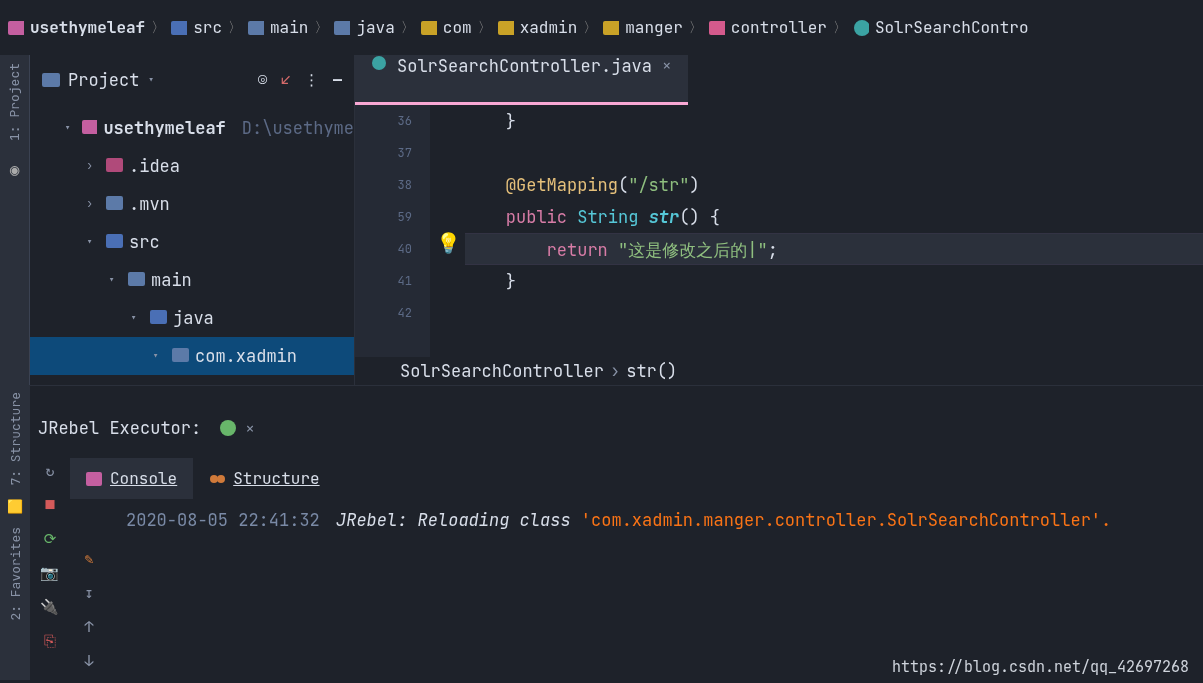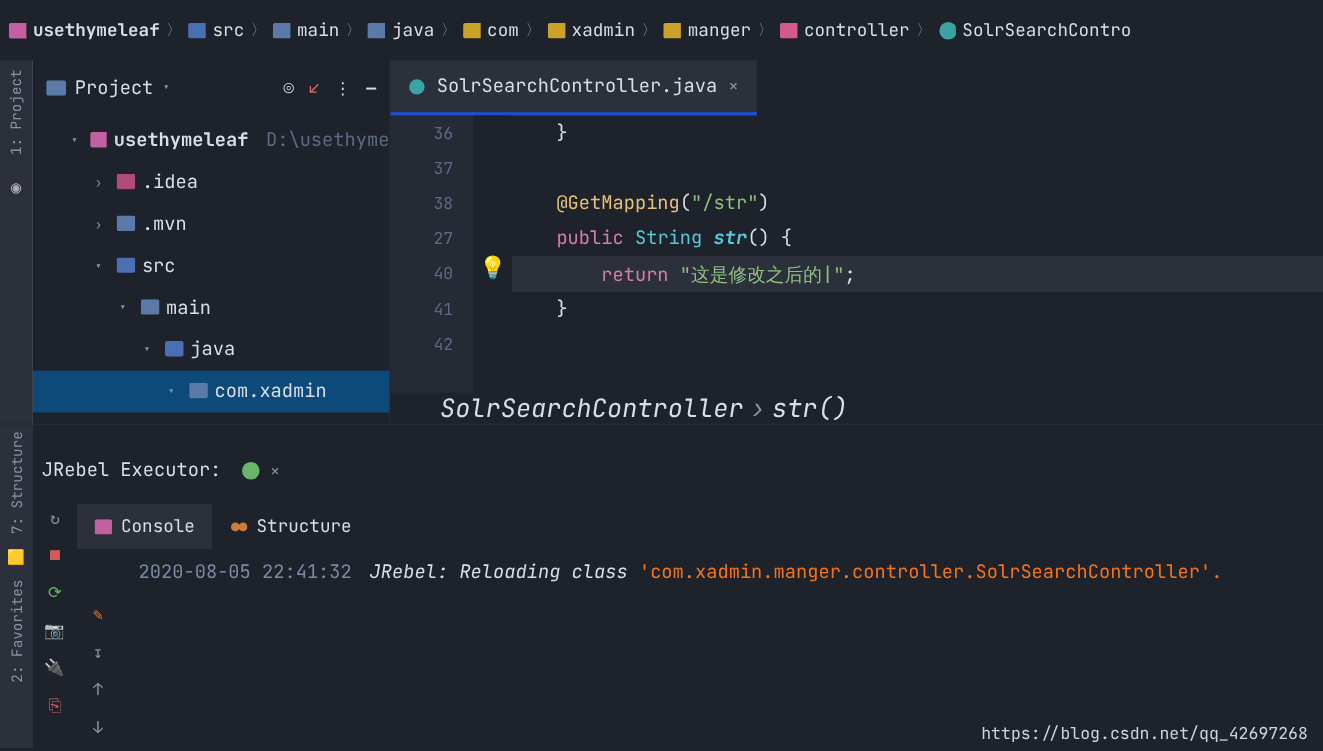--- a/index.html
+++ b/index.html
@@ -55,41 +55,40 @@
   cursor: pointer;
 }
 .tree-row.selected { background: #0d4a7a; }
 .tree-arrow { width: 14px; color: #8892a6; font-size: 12px; }
 .tree-label { font-size: 17px; color: #d8dee9; }
 .tree-label.dim { color: #5c6a86; }
 .editor-area { flex: 1; background: #1e222a; display: flex; flex-direction: column; }
 .tab-bar { display: flex; height: 50px; }
 .tab {
   display: flex;
-  align-items: center;
   padding: 0 16px;
   gap: 10px;
   background: #2b303b;
-  border-bottom: 3px solid #1d4ed8;
+  border-bottom: 3px solid #f9a8d4;
 }
 .tab-name { font-size: 17px; color: #d8dee9; }
 .close-x { color: #8892a6; font-size: 16px; }
 .code-area { flex: 1; display: flex; }
-.gutter { width: 75px; background: #252a35; text-align: right; padding-right: 18px; color: #5c6a86; font-size: 15px; line-height: 32px; padding-top: 0px; }
+.gutter { width: 75px; background: #252a35; text-align: right; padding-right: 18px; color: #5c6a86; font-size: 12px; line-height: 32px; padding-top: 0px; }
 .bulb-gutter { width: 35px; background: #1e222a; position: relative; }
 .code-body { flex: 1; padding-top: 0px; font-size: 17px; line-height: 32px; }
 .code-line { white-space: pre; height: 32px; }
 .kw { color: #d77ca6; }
 .ann { color: #e5c07b; }
 .type { color: #56c8d8; }
 .fn { color: #56c8d8; font-style: italic; font-weight:bold; }
 .str { color: #8fbf7f; }
 .brace { color: #d8dee9; }
 .highlight-line { background: #2b303b; border-top:1px solid #334; border-bottom:1px solid #334; }
-.crumb-footer { height: 28px; padding-left: 45px; color: #d8dee9; font-size: 23px; display:flex; align-items:center; gap:6px;font-style:italic;}
+.crumb-footer { height: 28px; padding-left: 45px; color: #d8dee9; font-size: 17px; display:flex; align-items:center; gap:6px;}
 .bottom-panel {
   height: 295px;
   background: #1e222a;
   border-top: 1px solid #2b303b;
   display: flex;
 }
 .bottom-left-strip {
   width: 30px;
   background: #2b303b;
   display: flex;
@@ -128,20 +127,21 @@
   padding-top: 50px;
 }
 .console-tabs { display: flex; height: 48px; align-items: flex-end; }
 .console-tab {
   display: flex;
   align-items: center;
   gap: 8px;
   padding: 10px 16px;
   color: #d8dee9;
   font-size: 16px;
+  text-decoration: underline;
 }
 .console-tab.active { background: #2b303b; }
 .console-content { flex: 1; display: flex; flex-direction: column; }
 .console-output {
   flex: 1;
   padding: 10px 18px;
   font-size: 17px;
   color: #d8dee9;
 }
 .watermark { position: absolute; bottom: 6px; right: 14px; color: #cfd4dc; font-size: 15px; }
@@ -301,21 +301,21 @@
           </svg>
         <span class="tab-name">SolrSearchController.java</span>
         <span class="close-x">×</span>
       </div>
     </div>
     <div class="code-area">
       <div class="gutter">
         <div>36</div>
         <div>37</div>
         <div>38</div>
-        <div>27</div>
+        <div>59</div>
         <div>40</div>
         <div>41</div>
         <div>42</div>
       </div>
       <div class="bulb-gutter">
         <span style="position:absolute;top:125px;left:6px;color:#e8c85a;font-size:20px;">💡</span>
       </div>
       <div class="code-body">
         <div class="code-line">    <span class="brace">}</span></div>
         <div class="code-line"></div>

